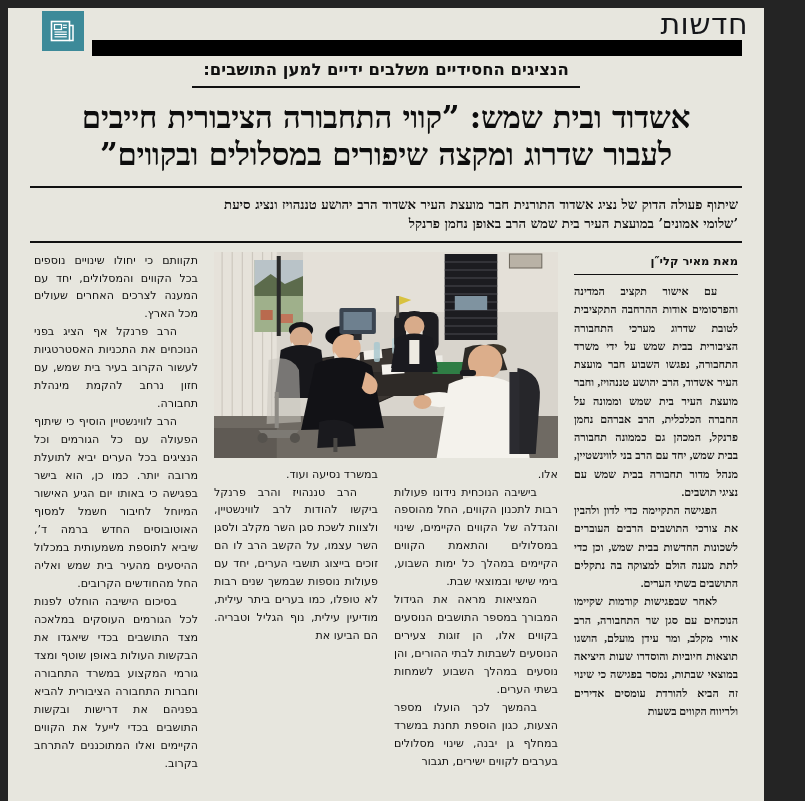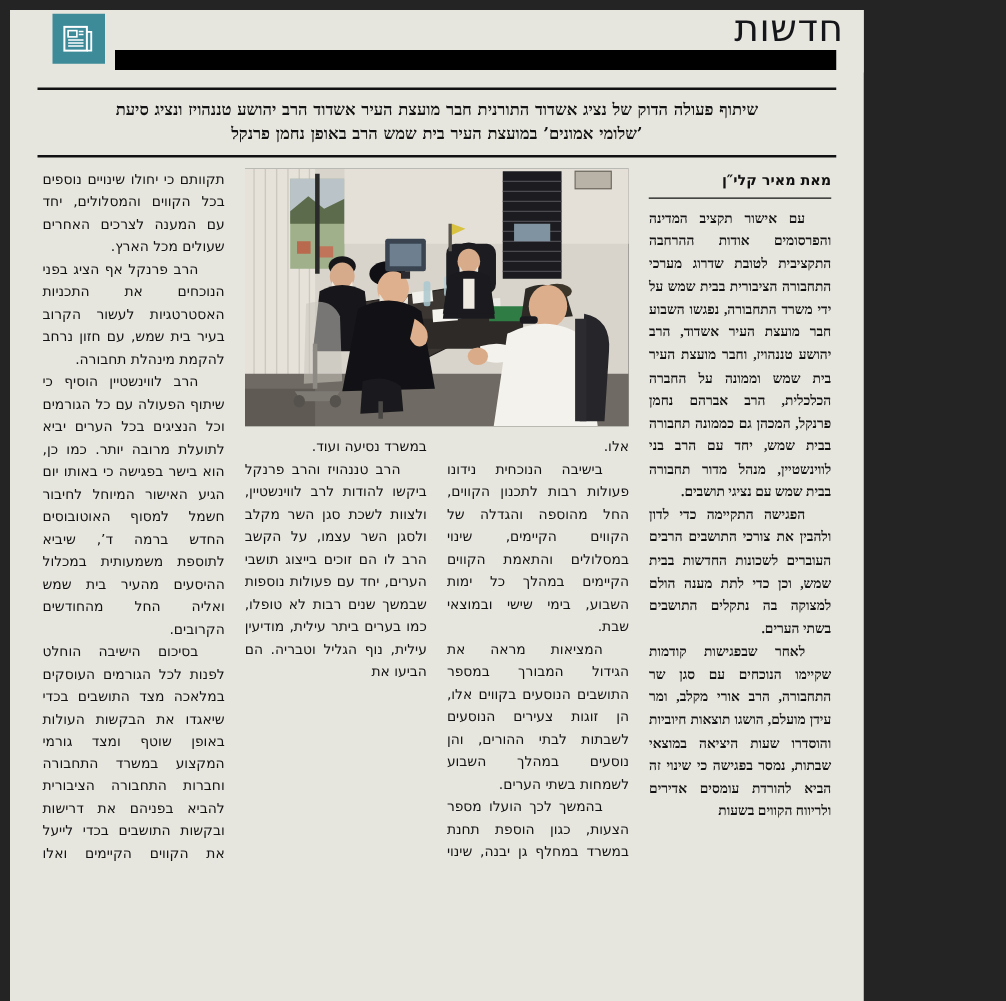--- a/index.html
+++ b/index.html
@@ -5,21 +5,21 @@
 <style>
   html,body{margin:0;padding:0;}
   body{
     width:805px;height:801px;overflow:hidden;
     background:#242424;
     font-family:"DejaVu Sans","Liberation Sans",sans-serif;
   }
   .page{
     position:absolute;
     left:8px;top:8px;
-    width:683px;height:793px;
+    width:756px;height:793px;
     background:#e7e6de;
     overflow:hidden;
     box-sizing:border-box;
   }
 
   
   .masthead{
     position:relative;
     height:50px;
     background:#e7e6de;
@@ -81,21 +81,21 @@
     border-top:2px solid #111;
     border-bottom:2px solid #111;
     padding:7px 4px 7px 4px;
     text-align:center;
     font-family:"DejaVu Serif","Liberation Serif",serif;
     font-size:13.2px;
     font-weight:bold;
     color:#111;
     line-height:1.45;
   }
-  .subhead .sh-line{display:block;}
+  .subhead .sh-line{display:block;text-align:right;}
 
   
   .body-area{
     position:relative;
     margin-top:9px;
     padding:0 18px;
     height:560px;
     display:flex;
     flex-direction:row;
     gap:0;
@@ -175,20 +175,27 @@
         <line x1="4.5" y1="13" x2="16.8" y2="13" stroke="#ffffff" stroke-width="1.2"></line>
         <line x1="4.5" y1="15.4" x2="16.8" y2="15.4" stroke="#ffffff" stroke-width="1.2"></line>
         <line x1="4.5" y1="17.8" x2="16.8" y2="17.8" stroke="#ffffff" stroke-width="1.2"></line>
         <path d="M19.5 6.5 L23 6.5 L23 21.5 L19.5 21.5" fill="none" stroke="#ffffff" stroke-width="1.5"></path>
       </svg>
     </div>
     <div class="mast-title">חדשות</div>
     <div class="mast-rule"></div>
   </div>
 
+  <div class="headline-wrap">
+    <div class="kicker">הנציגים החסידיים משלבים ידיים למען התושבים:</div>
+    <div class="headline">
+      <span class="hl-line">אשדוד ובית שמש: ”קווי התחבורה הציבורית חייבים</span>
+      <span class="hl-line">לעבור שדרוג ומקצה שיפורים במסלולים ובקווים”</span>
+    </div>
+  </div>
 
   <div class="subhead">
     <span class="sh-line">שיתוף פעולה הדוק של נציג אשדוד התורנית חבר מועצת העיר אשדוד הרב יהושע טננהויז ונציג סיעת</span>
     <span class="sh-line">’שלומי אמונים’ במועצת העיר בית שמש הרב באופן נחמן פרנקל</span>
   </div>
 
   <div class="body-area">
 
     <div class="col">
       <div class="byline">מאת מאיר קלי″ן</div>

